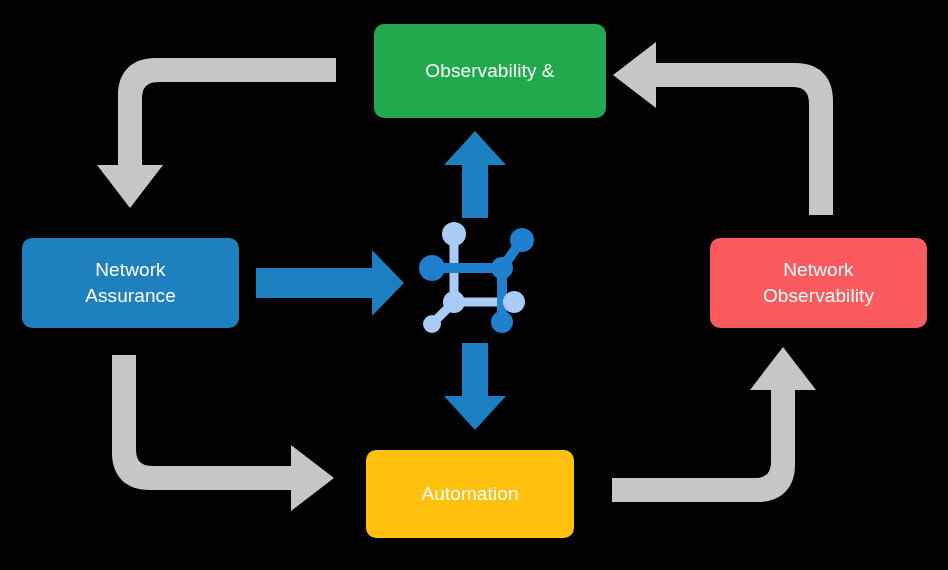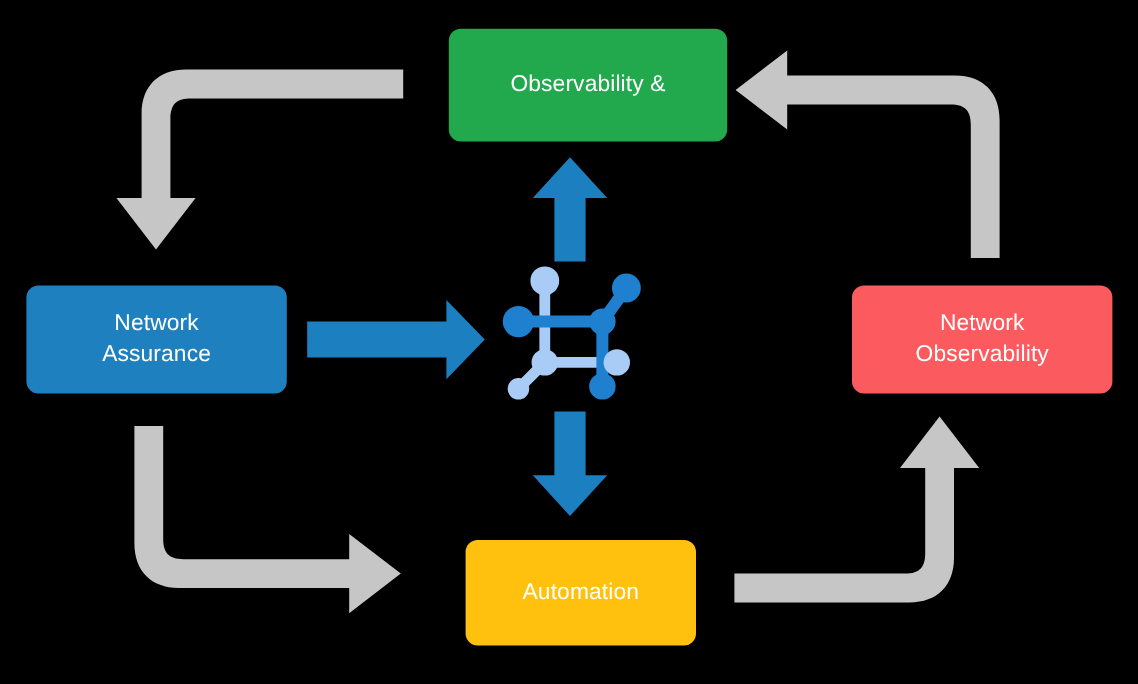--- a/index.html
+++ b/index.html
@@ -46,21 +46,21 @@
   #box-observability {
     left: 374px; top: 24px; width: 232px; height: 94px;
   }
   #box-network-operations {
     left: 22px; top: 238px; width: 217px; height: 90px;
   }
   #box-network-infrastructure {
     left: 710px; top: 238px; width: 217px; height: 90px;
   }
   #box-automation-tooling {
-    left: 366px; top: 450px; width: 192px; height: 88px; margin-left: 22px;
+    left: 366px; top: 450px; width: 208px; height: 88px;
   }
 
   #center-icon {
     position: absolute;
     left: 418px;
     top: 218px;
     width: 118px;
     height: 118px;
   }
 </style>

